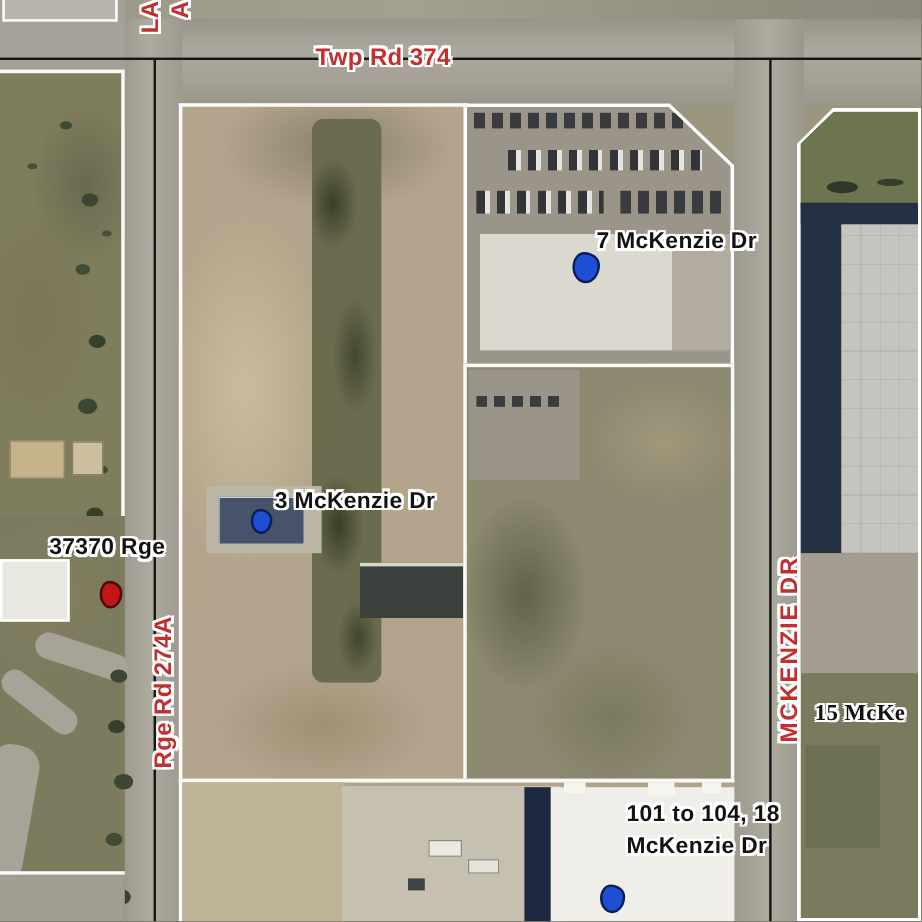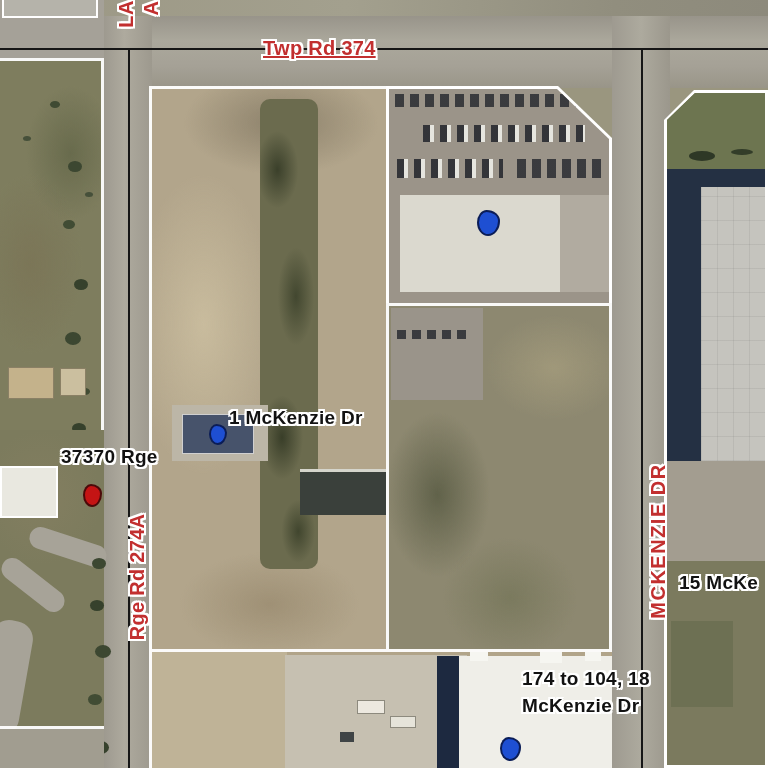--- a/index.html
+++ b/index.html
@@ -121,36 +121,37 @@
 
   <div class="f" style="left:0;top:48px;width:768px;height:2px;background:#161616;z-index:5;"></div>
   <div class="f" style="left:128px;top:49px;width:2px;height:719px;background:#161616;z-index:5;"></div>
   <div class="f" style="left:641px;top:49px;width:2px;height:719px;background:#161616;z-index:5;"></div>
 
   <div class="marker blue" style="left: 477px; top: 210px; width: 23px; height: 26px; background: rgb(30, 79, 210);"></div>
   <div class="marker blue" style="left: 209px; top: 424px; width: 18px; height: 21px; background: rgb(30, 79, 210);"></div>
   <div class="marker red" style="left: 83px; top: 484px; width: 19px; height: 23px; background: rgb(196, 20, 20);"></div>
   <div class="marker blue" style="left: 500px; top: 737px; width: 21px; height: 24px; background: rgb(30, 79, 210);"></div>
 
-  <div class="lbl red" style="left:263px;top:34px;text-decoration:underline;">Twp Rd 374</div>
+  <div class="lbl red" style="left:263px;top:34px;">Twp Rd 374</div>
 
   <div class="lbl red vert" style="left:126px;top:14px;">LA</div>
   <div class="lbl red vert" style="left:151px;top:8px;">A</div>
 
   <div class="lbl red vert" style="left:137px;top:577px;">Rge Rd 274A</div>
 
   <div class="lbl red vert" style="left:658px;top:541px;letter-spacing:1.5px;">MCKENZIE DR</div>
 
+  <div class="lbl blk" style="left:497px;top:189px;">7 McKenzie Dr</div>
 
-  <div class="lbl blk" style="left:229px;top:405px;">1 McKenzie Dr</div>
+  <div class="lbl blk" style="left:229px;top:405px;">3 McKenzie Dr</div>
 
-  <div class="lbl blk" style="left:41px;top:444px;margin-left:20px;">
+  <div class="lbl blk" style="left:41px;top:444px;">
     <div>37370 Rge</div>
   </div>
 
-  <div class="lbl blk" style="left:679px;top:570px;">15 McKe</div>
+  <div class="lbl blk" style="left:679px;top:582px;font-family:Liberation Serif, serif;">15 McKe</div>
 
   <div class="lbl blk" style="left:522px;top:666px;">
-    <div>174 to 104, 18</div>
+    <div>101 to 104, 18</div>
     <div>McKenzie Dr</div>
   </div>
 
 </div>
 
 </body></html>

